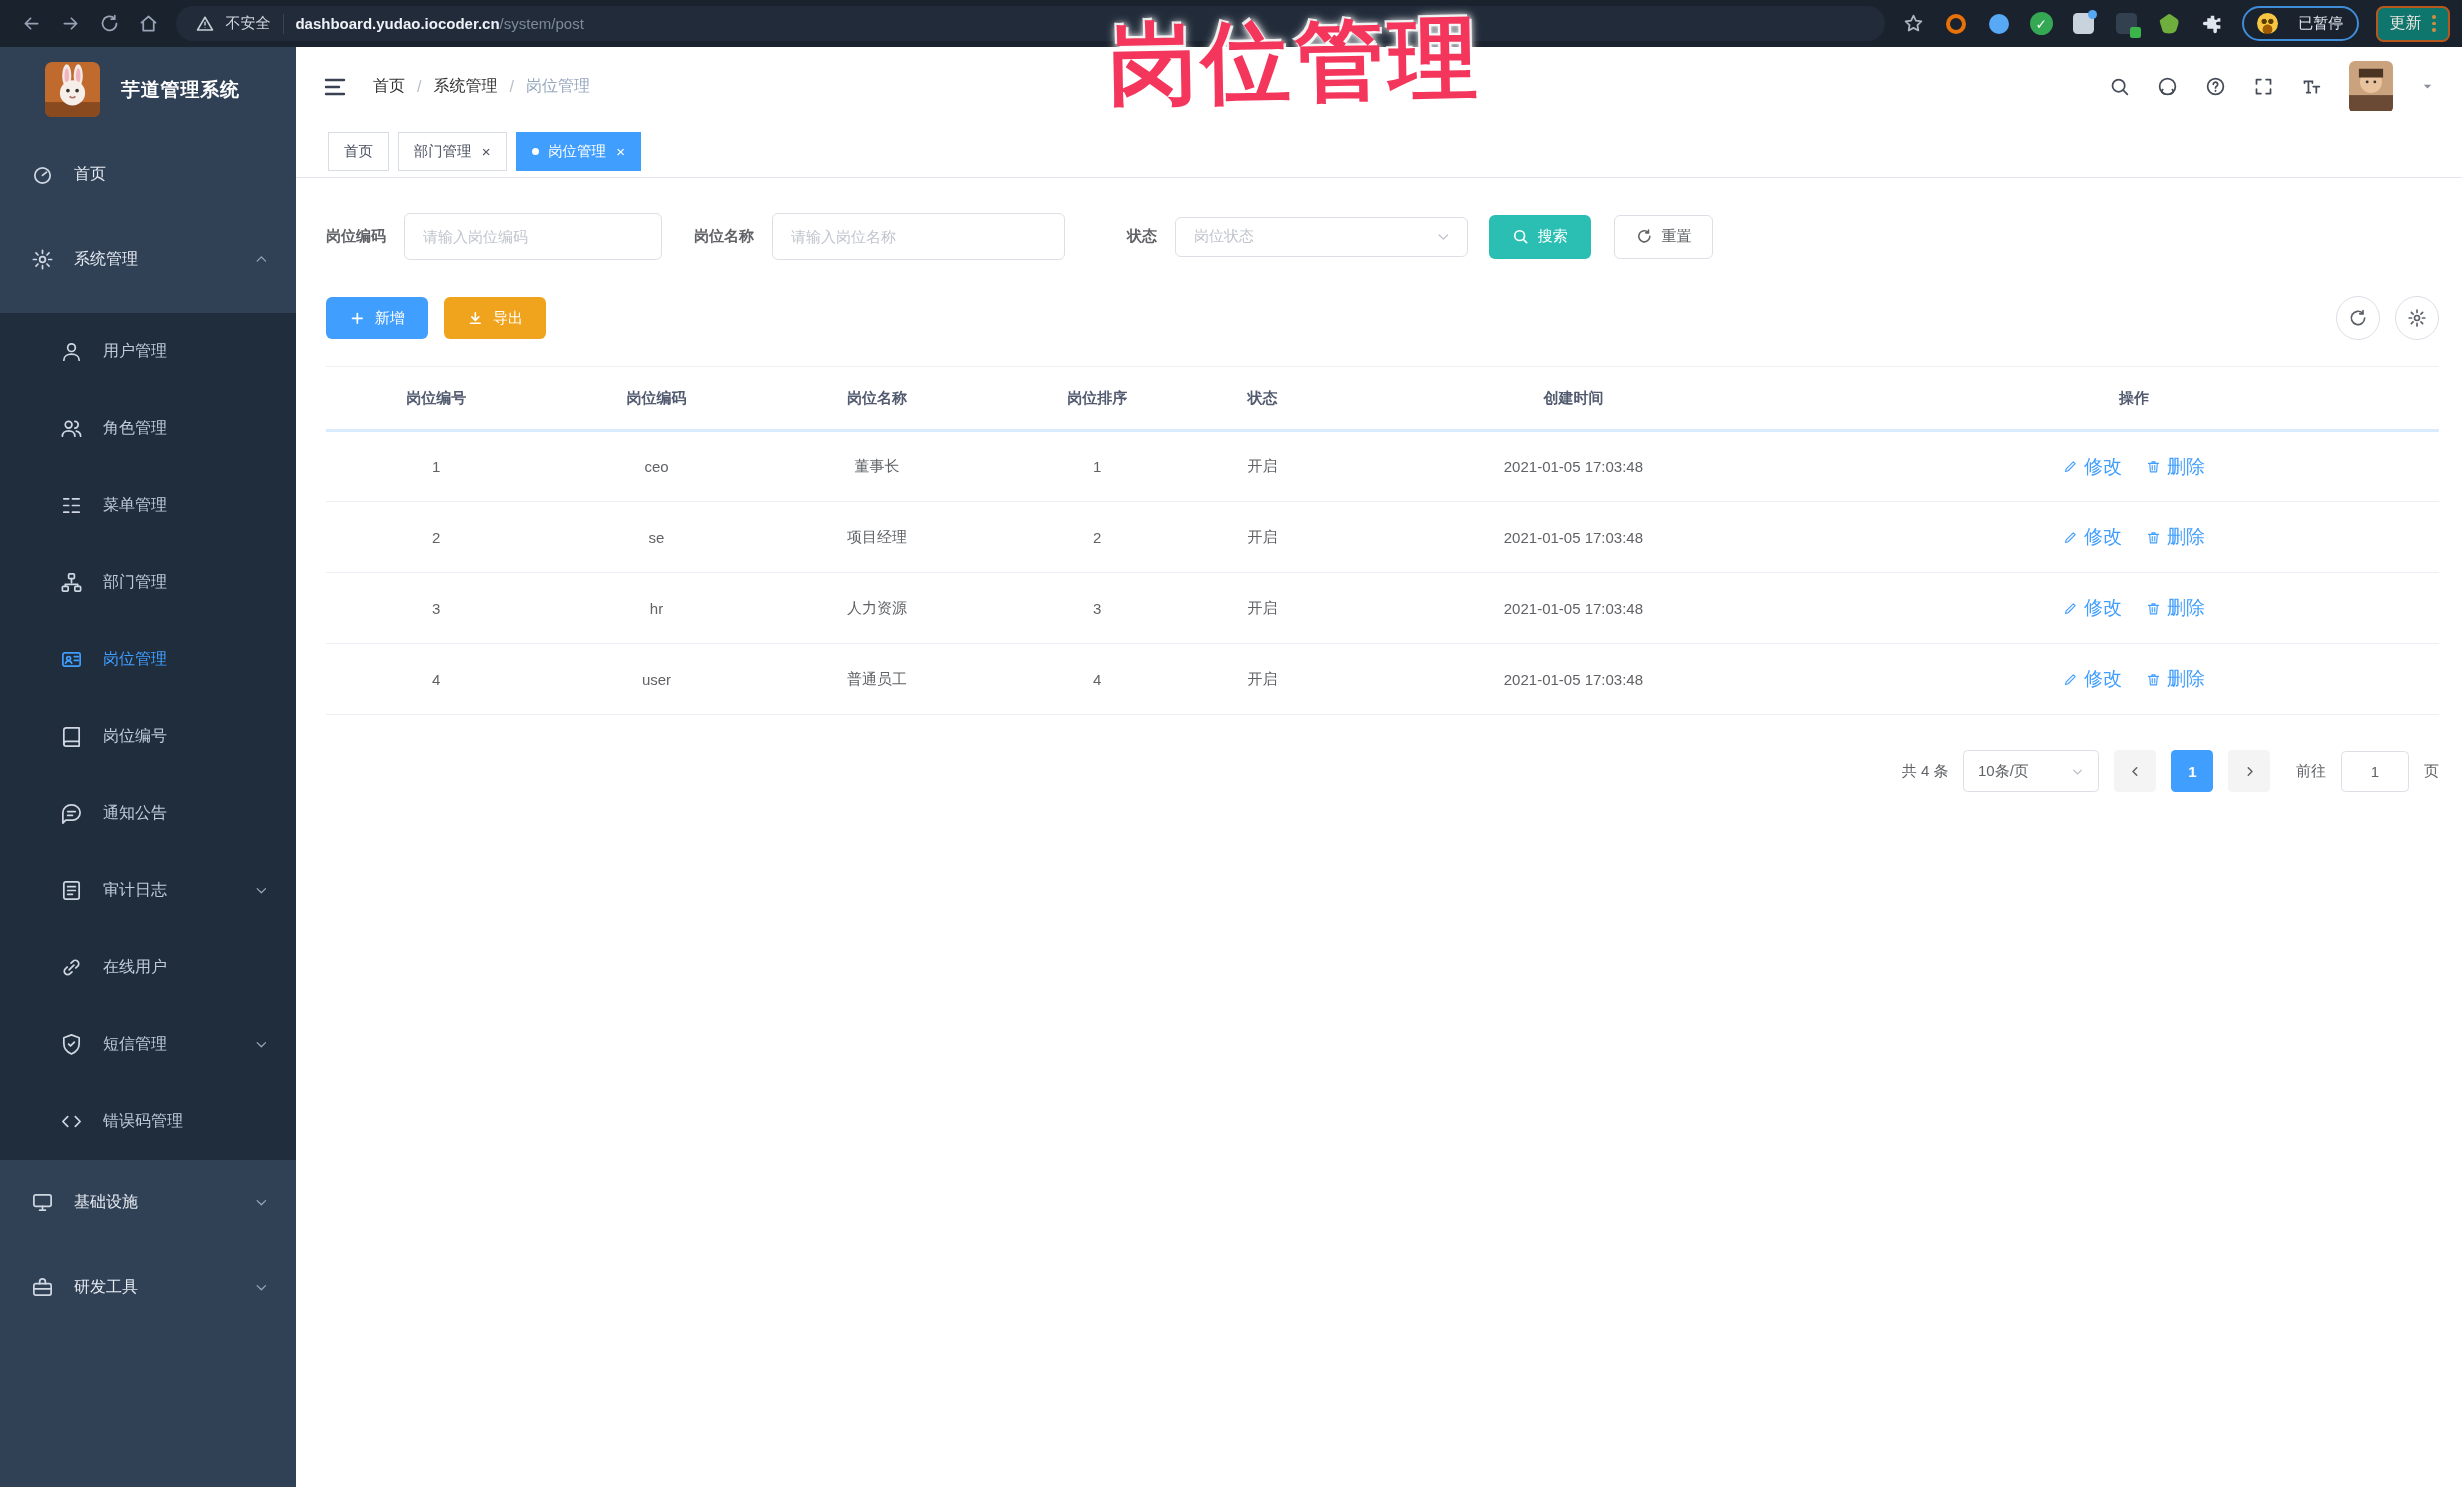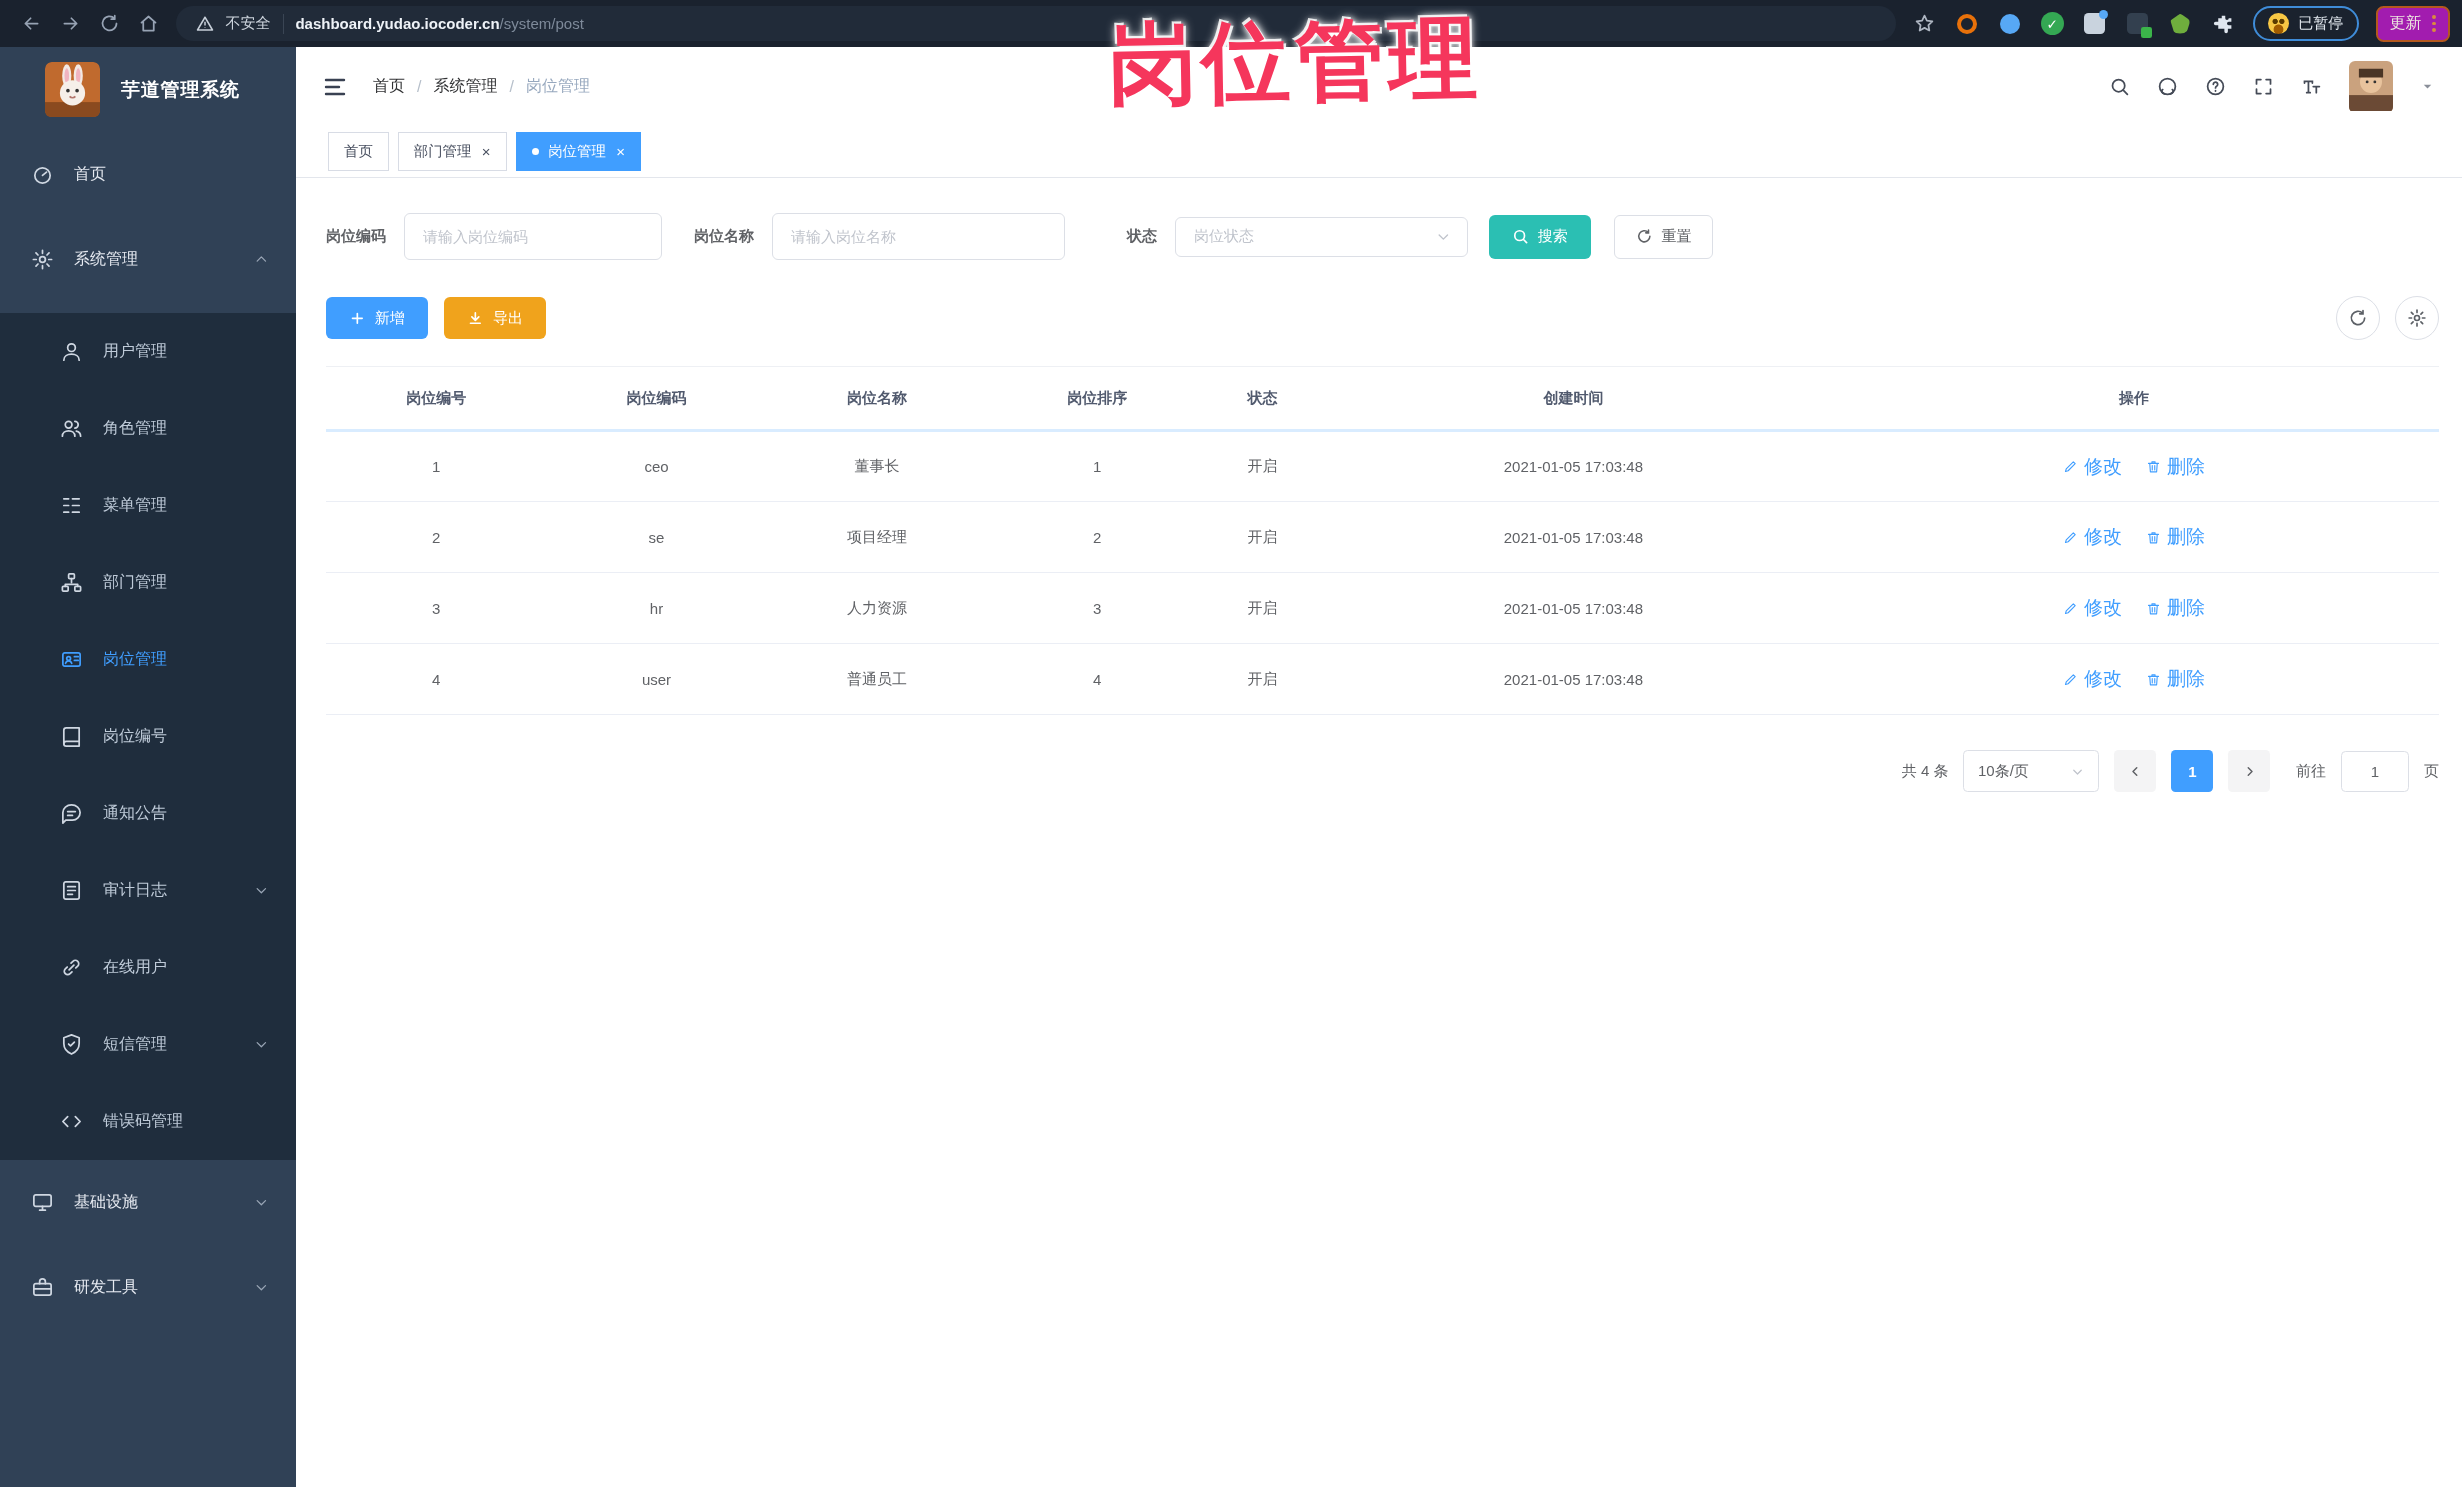--- a/index.html
+++ b/index.html
@@ -29,27 +29,27 @@
   .bicon svg{ width:21px; height:21px; color:#aeb6c2; }
   .ext-ring{ width:20px; height:20px; border:4.5px solid #e8710a; border-radius:50%; }
   .ext-drop{ width:20px; height:20px; border-radius:50%; background:#57a8f5; }
   .ext-check{ width:23px; height:23px; border-radius:50%; background:#34a853; color:#fff; display:flex; align-items:center; justify-content:center; font-size:13.6px; font-weight:700;}
   .ext-grid{ width:21px; height:21px; border-radius:4.5px; background:#c9d3de; position:relative; }
   .ext-grid::after{ content:""; position:absolute; right:-3px; top:-3px; width:9px; height:9px; border-radius:50%; background:#57a8f5; }
   .ext-dark{ width:21px; height:21px; border-radius:4.5px; background:#33404f; position:relative; }
   .ext-dark::after{ content:""; position:absolute; right:-3.8px; bottom:-3.8px; width:10.6px; height:10.6px; border-radius:2.3px; background:#3bb54a; }
   .ext-leaf{ width:20px; height:20px; border-radius:50%; background:#6fae3d; clip-path:polygon(50% 0,100% 35%,80% 100%,20% 100%,0 35%); }
   .ext-white svg{ width:21px; height:21px; color:#dfe6ee; }
-  .paused-pill{ height:35px; border:2.3px solid #3f8cd8; border-radius:20px; display:flex; align-items:center; gap:9px;
+  .paused-pill{ height:35px; border:2.3px solid #3f8cd8; border-radius:20px; display:flex; align-items:center; gap:20px;
     padding:0 13.6px; color:#dfe5ec; font-size:15px; white-space:nowrap; }
   .emoji-face{ width:21px; height:21px; border-radius:50%;
     background:radial-gradient(circle at 34% 40%, #5a3b00 2.3px, transparent 3px),
                radial-gradient(circle at 66% 40%, #5a3b00 2.3px, transparent 3px),
                radial-gradient(circle at 50% 78%, #a15c00 4.5px, transparent 5.3px), #f7c744; }
-  .update-pill{ height:36px; border:2.3px solid #b4581e; background:#a21caf; border-radius:7.6px; display:flex;
+  .update-pill{ height:36px; border:2.3px solid #b4581e; background:#0f766e; border-radius:7.6px; display:flex;
     align-items:center; gap:10.6px; padding:0 12px; color:#ece5df; font-size:16px; white-space:nowrap; }
   .dots{ display:flex; flex-direction:column; gap:3px; }
   .dots i{ width:3.8px; height:3.8px; border-radius:50%; background:#d98b3f; }
 
   
   .app{ display:flex; height:1441px; }
   .sidebar{ width:296px; background:var(--sidebar); flex-shrink:0; overflow:hidden; }
   .logo-row{ height:85px; display:flex; align-items:center; padding-left:45px; gap:21px; }
   .logo-img{ width:55px; height:55px; border-radius:6px; overflow:hidden; flex-shrink:0; }
   .logo-title{ color:#fff; font-size:19px; font-weight:700; letter-spacing:0.8px; }

